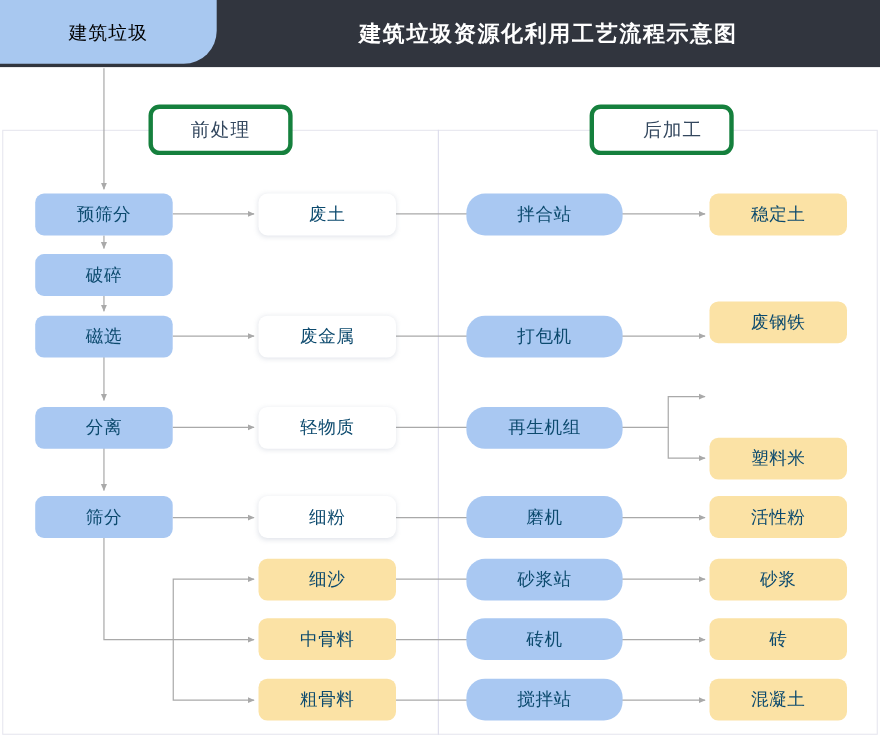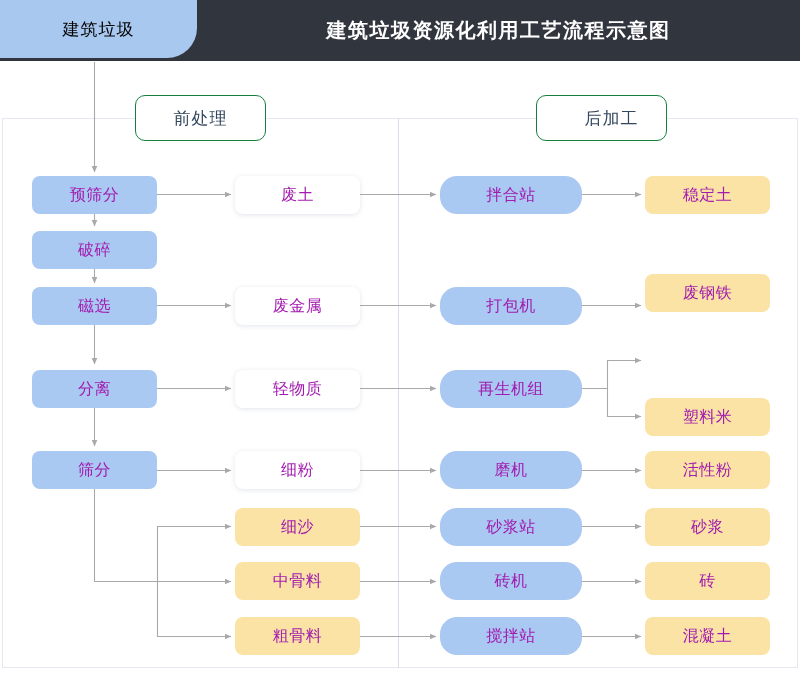--- a/index.html
+++ b/index.html
@@ -39,43 +39,43 @@
   }
   .divider-v {
     position: absolute; left: 398px; top: 118px; width: 1px; height: 550px;
     background: #dcdcec;
   }
 
   
   .section-pill {
     position: absolute; height: 46px;
     background: #ffffff;
-    border: 1px solid #15803d;
+    border: 4px solid #15803d;
     border-radius: 10px;
     display: flex; align-items: center; justify-content: center;
     color: #33475e; font-size: 17px; letter-spacing: 1px;
     z-index: 4;
   }
   #pill-pre  { left: 135px; top: 95px; width: 131px; }
   #pill-post { left: 536px; top: 95px; width: 131px; padding-left: 20px; }
 
   
   .node {
     position: absolute; height: 38px; border-radius: 8px;
     display: flex; align-items: center; justify-content: center;
-    font-size: 16px; color: #a21caf; letter-spacing: 0.5px;
+    font-size: 16px; color: #0c4a6e; letter-spacing: 0.5px;
     z-index: 3;
   }
   .node.blue   { background: #a9c8f2; }
   .node.white  { background: #ffffff; box-shadow: 0 1px 5px rgba(120,130,160,0.22); }
   .node.yellow { background: #fbe2a5; }
 
   .col1 { left: 32px;  width: 125px; }
   .col2 { left: 235px; width: 125px; }
-  .col3 { left: 440px; width: 142px; border-radius: 17px; }
+  .col3 { left: 424px; width: 142px; border-radius: 17px; }
   .col4 { left: 645px; width: 125px; }
 
   
   .connectors { position: absolute; left: 0; top: 0; width: 800px; height: 676px; z-index: 1; pointer-events: none; }
 </style>
 </head>
 <body>
 
 <div id="root">
 

